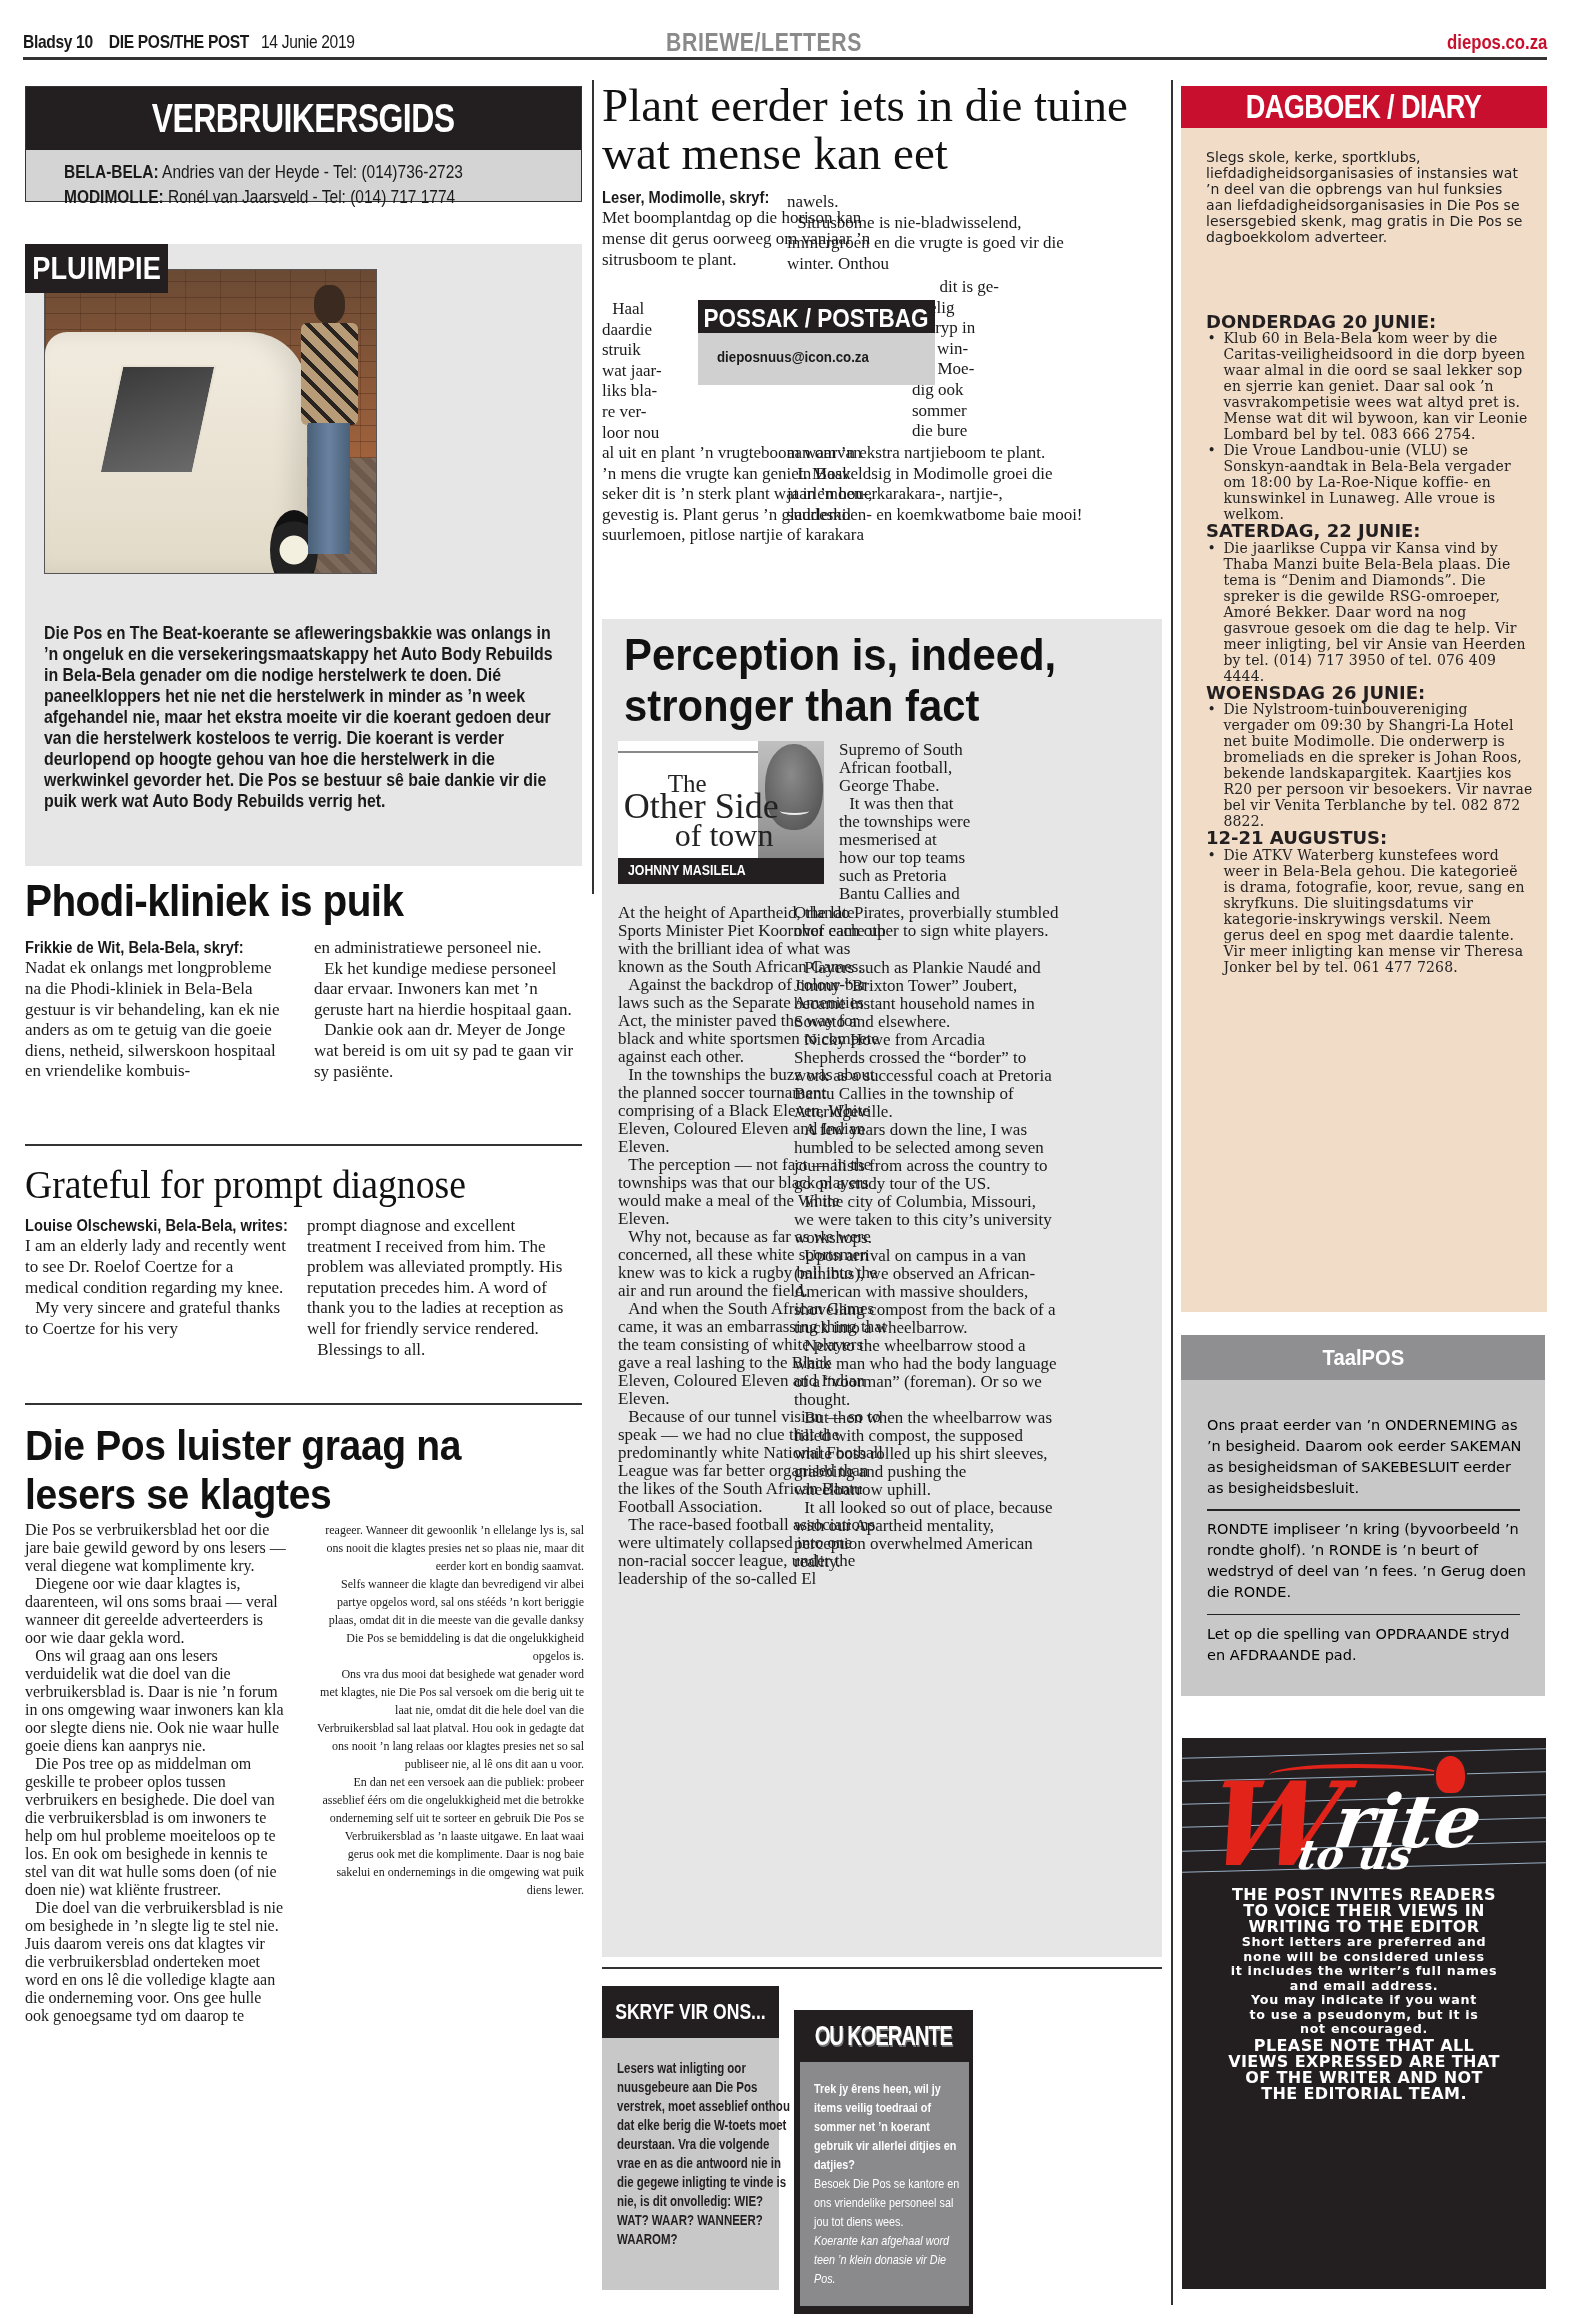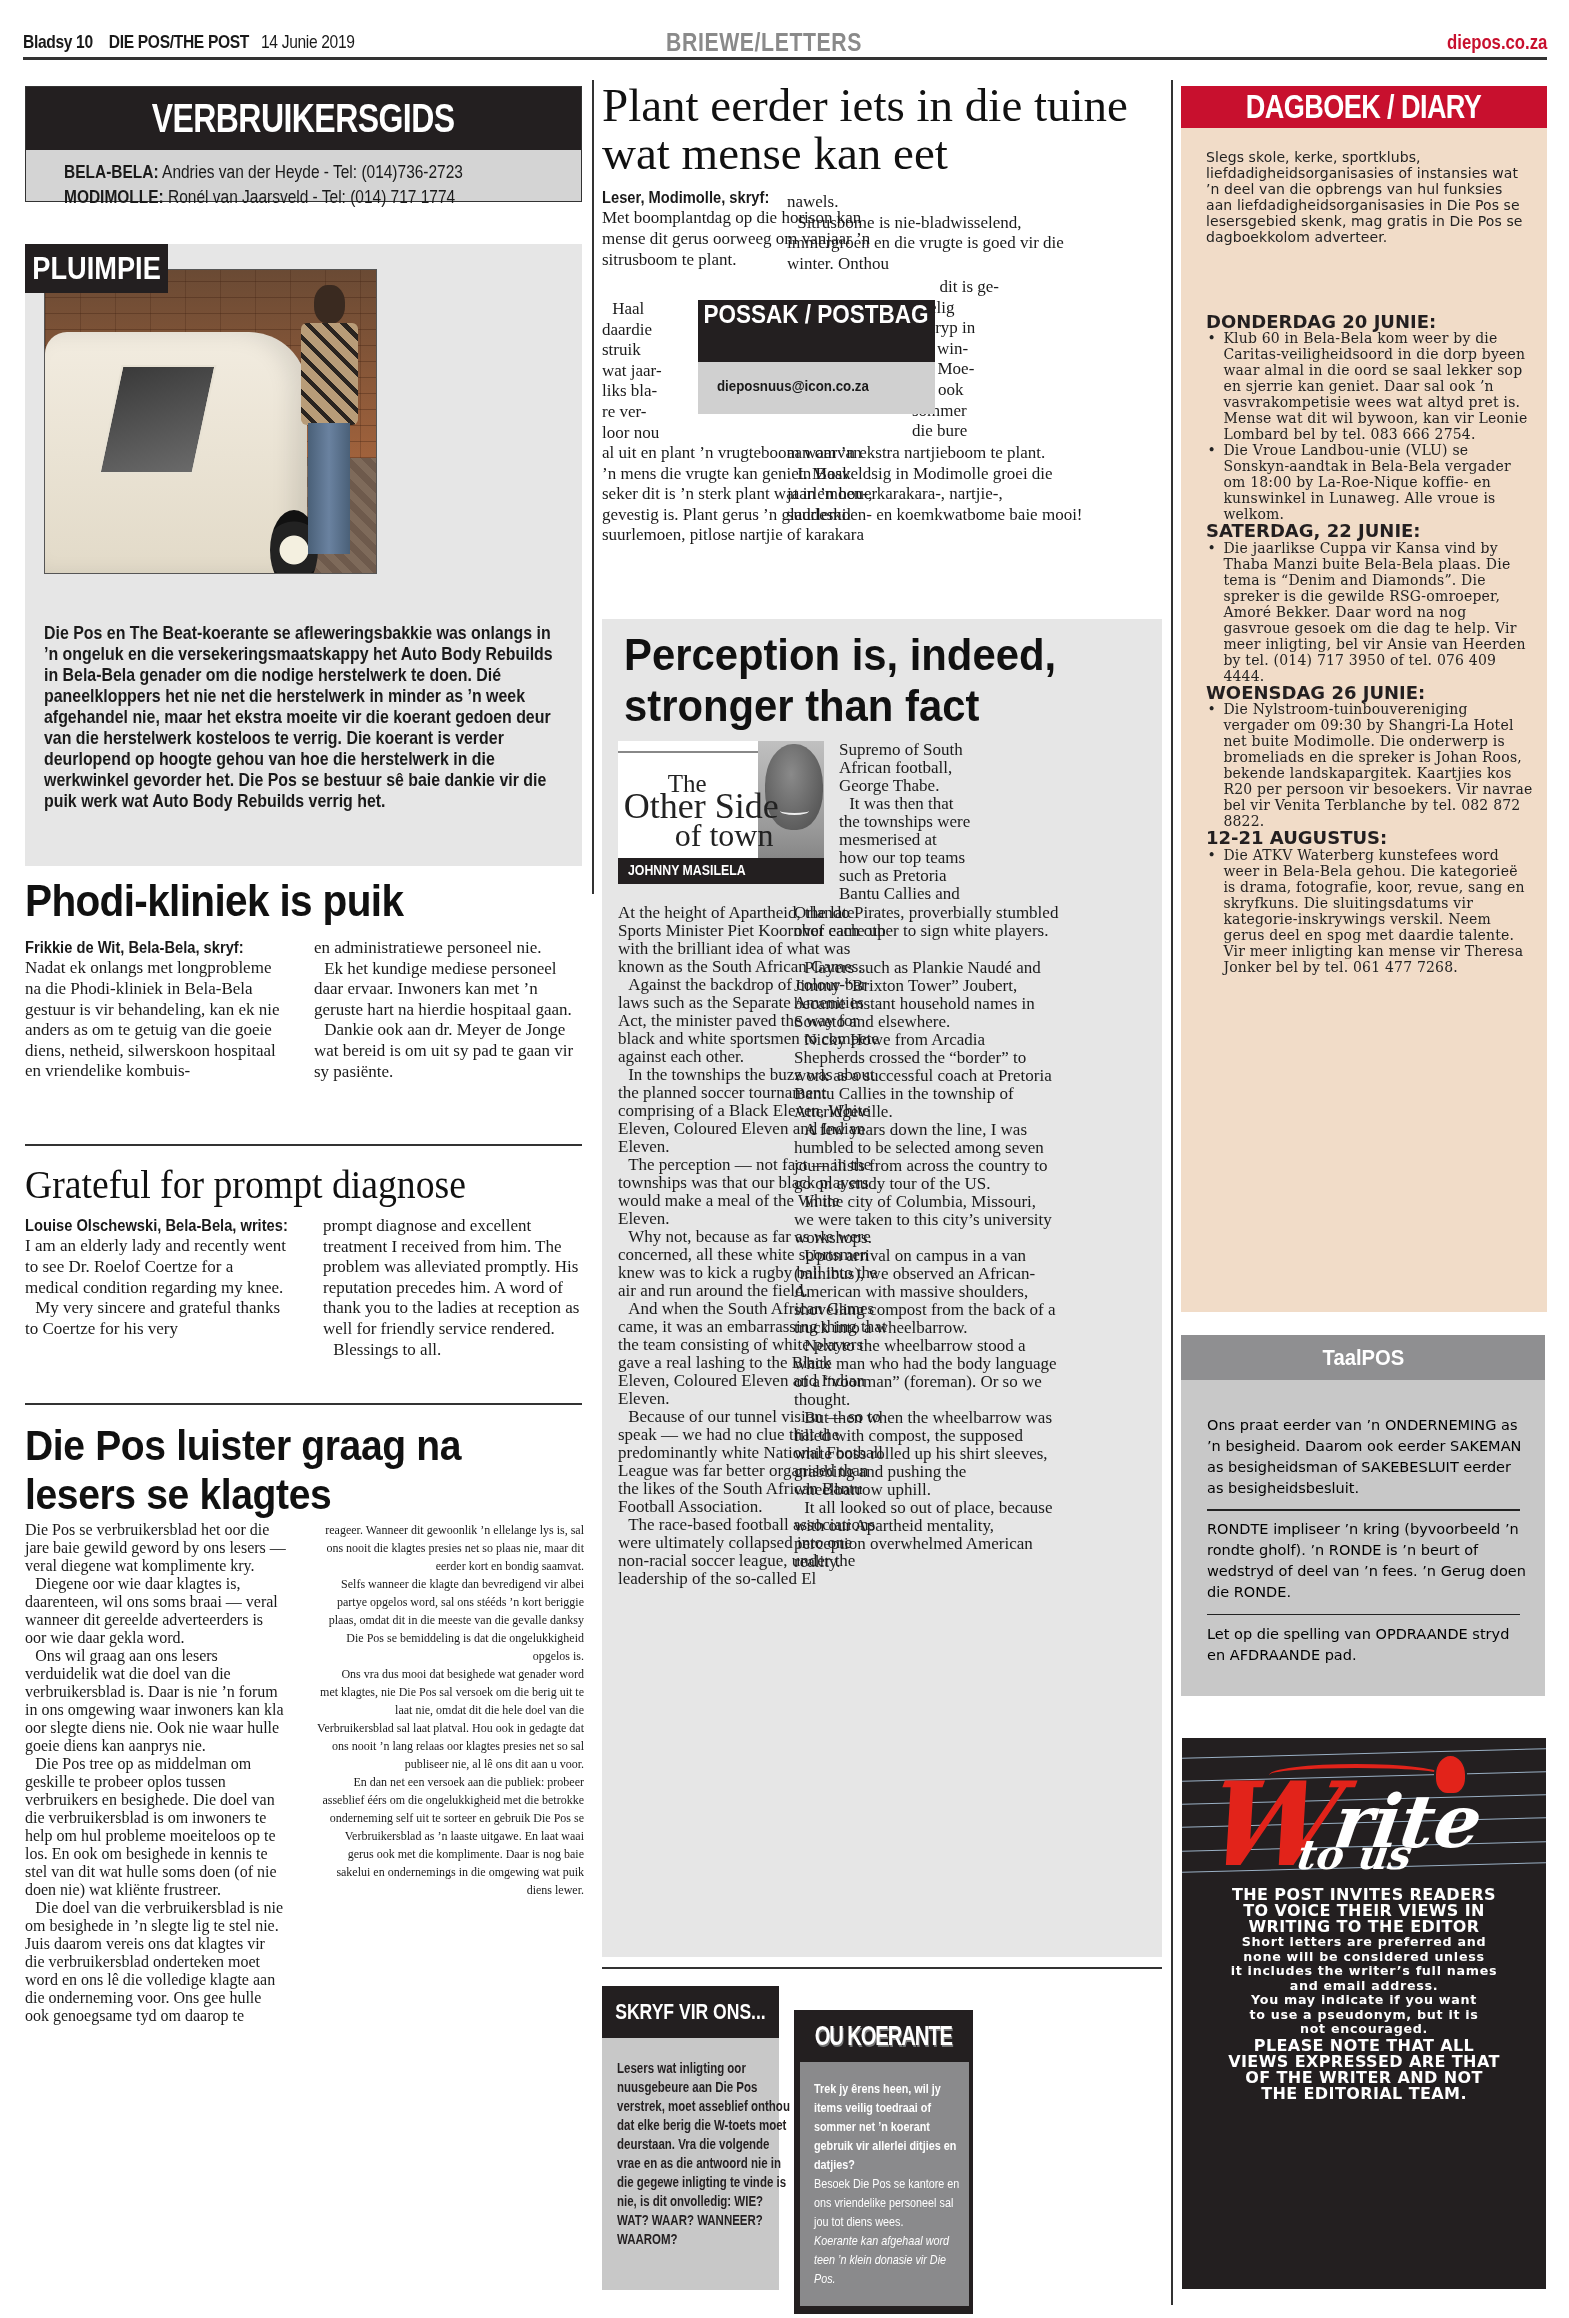--- a/index.html
+++ b/index.html
@@ -52,21 +52,21 @@
   .h-sans { font-family: "Liberation Sans", sans-serif; font-weight: bold; color: #111; line-height: 1.05; }
   .h-serif { font-family: "Liberation Serif", serif; color: #111; line-height: 1.05; }
   .byline { font-family: "Liberation Sans", sans-serif; font-weight: bold; font-size: 16.7px; line-height: 20.4px; transform: scaleX(0.88); transform-origin: left; width: 114%; }
   .body { font-family: "Liberation Serif", serif; font-size: 17px; line-height: 20.6px; color: #1a1a1a; }
   .body p { text-indent: 0; }
   .body p.ind { text-indent: 10.2px; }
   .col { position: absolute; }
 
   
   .possak { left: 698px; top: 300px; width: 237px; height: 102px; }
-  .possak-head { height: 62px; background: #231f20; color: #fff; display: flex; align-items: flex-start; justify-content: center; }
+  .possak-head { height: 33px; background: #231f20; color: #fff; display: flex; align-items: flex-end; justify-content: center; }
   .possak-head span { font-family: "Liberation Sans", sans-serif; font-weight: bold; font-size: 25px; transform: scaleX(0.9); white-space: nowrap; }
   .possak-body { height: 52px; background: #d0d0d0; padding: 16px 0 0 19px; font-family: "Liberation Sans", sans-serif; font-weight: bold; font-size: 14px; }
   .possak-body span { display: inline-block; transform: scaleX(0.95); transform-origin: left; }
 
   
   .perc { left: 602px; top: 619px; width: 560px; height: 1338px; background: #e6e6e6; }
   .osot { position: absolute; left: 16px; top: 122px; width: 206px; height: 143px; background: #fff; overflow: hidden; }
   .osot .topline { position: absolute; left: 0; top: 10.2px; width: 145px; height: 2.2px; background: #888; }
   .osot .title { position: absolute; left: 5.8px; top: 29px; font-family: "Liberation Serif", serif; color: #222; }
   .osot .t1 { position: absolute; left: 44px; top: 0; font-size: 25px; }
@@ -194,21 +194,21 @@
 <div class="abs hrule" style="left:25px; top:1144px; width:557px;"></div>
 
 <div class="abs h-serif" style="left:25px; top:1163px; font-size:41px; white-space:nowrap; transform:scaleX(0.92); transform-origin:left;">Grateful for prompt diagnose</div>
 <div class="col" style="left:25px; top:1216px; width:263px;">
   <div class="byline">Louise Olschewski, Bela-Bela, writes:</div>
   <div class="body">
     <p>I am an elderly lady and recently went to see Dr. Roelof Coertze for a medical condition regarding my knee.</p>
     <p class="ind">My very sincere and grateful thanks to Coertze for his very</p>
   </div>
 </div>
-<div class="col body" style="left:323px; top:1216px; width:269px;">
+<div class="col body" style="left:307px; top:1216px; width:269px;">
   <p>prompt diagnose and excellent treatment I received from him. The problem was alleviated promptly. His reputation precedes him. A word of thank you to the ladies at reception as well for friendly service rendered.</p>
   <p class="ind">Blessings to all.</p>
 </div>
 <div class="abs hrule" style="left:25px; top:1403px; width:557px;"></div>
 
 <div class="abs h-sans" style="left:25px; top:1421px; width:582px; font-size:42px; line-height:49px; letter-spacing:-0.4px; transform:scaleX(0.93); transform-origin:left;">Die Pos luister graag na lesers se klagtes</div>
 <div class="col body" style="left:25px; top:1521px; width:263px; font-size:16px; line-height:18px;">
   <p>Die Pos se verbruikersblad het oor die jare baie gewild geword by ons lesers — veral diegene wat komplimente kry.</p>
   <p class="ind">Diegene oor wie daar klagtes is, daarenteen, wil ons soms braai — veral wanneer dit gereelde adverteerders is oor wie daar gekla word.</p>
   <p class="ind">Ons wil graag aan ons lesers verduidelik wat die doel van die verbruikersblad is. Daar is nie ’n forum in ons omgewing waar inwoners kan kla oor slegte diens nie. Ook nie waar hulle goeie diens kan aanprys nie.</p>

